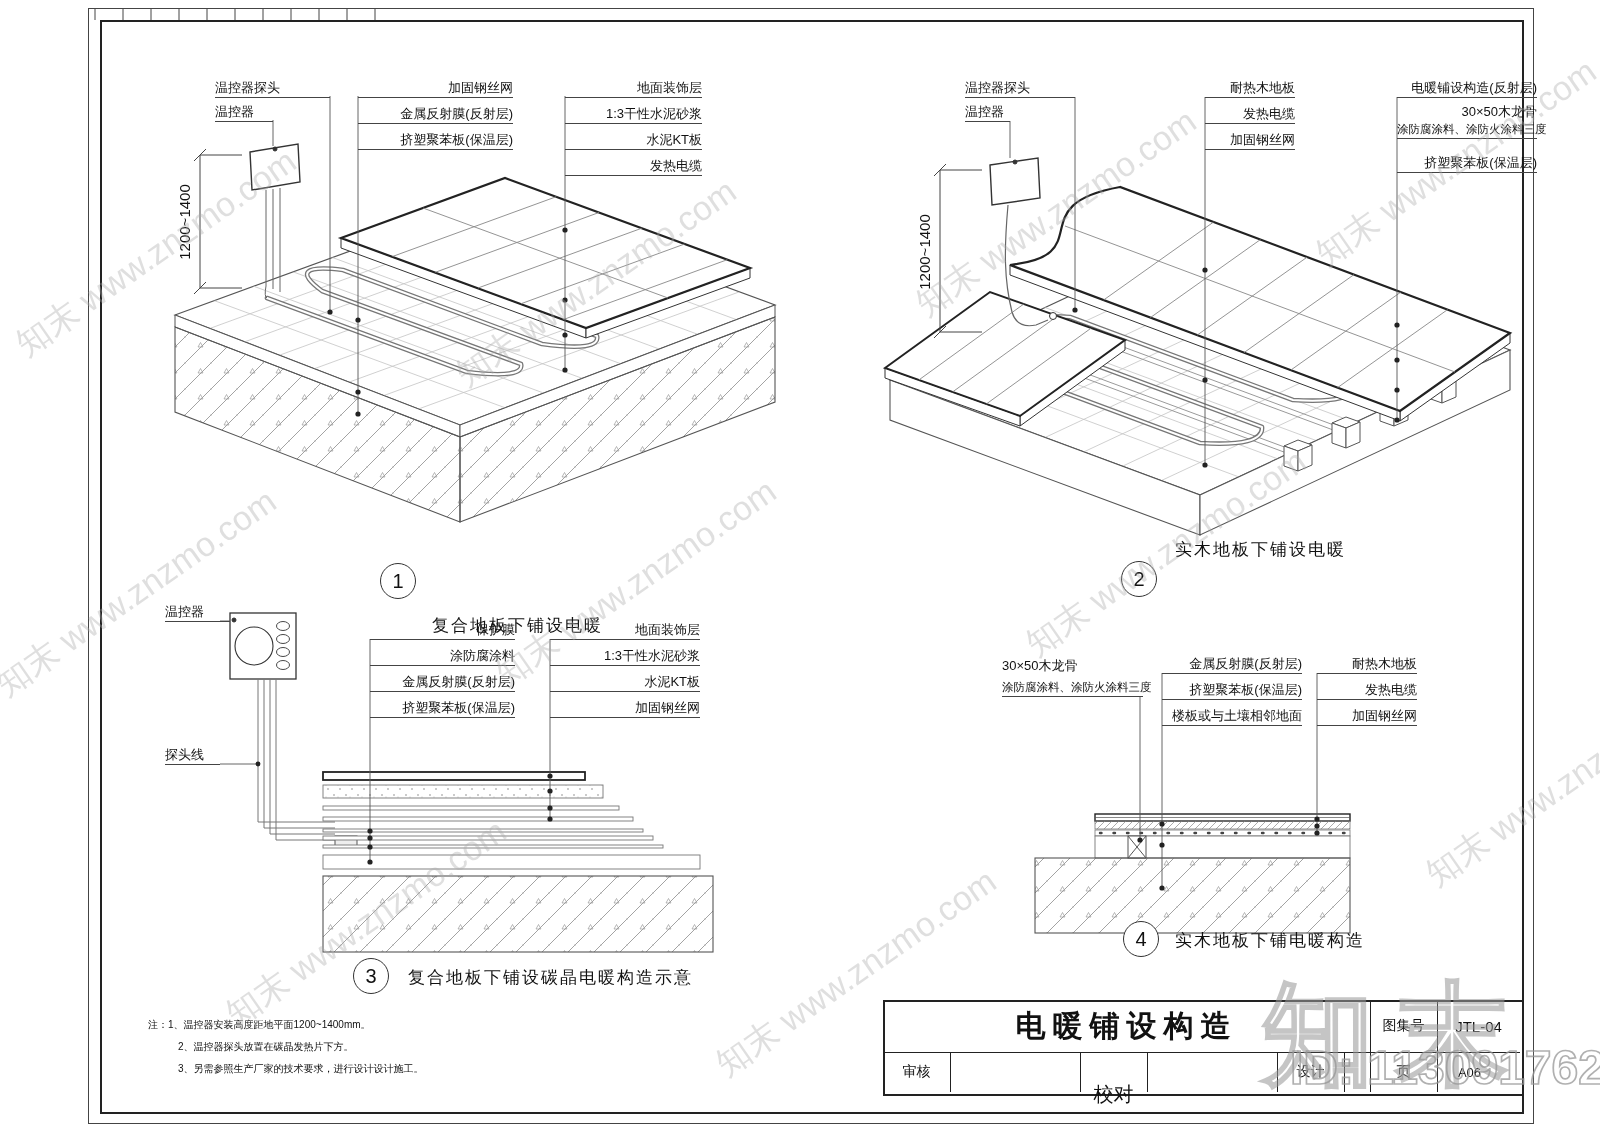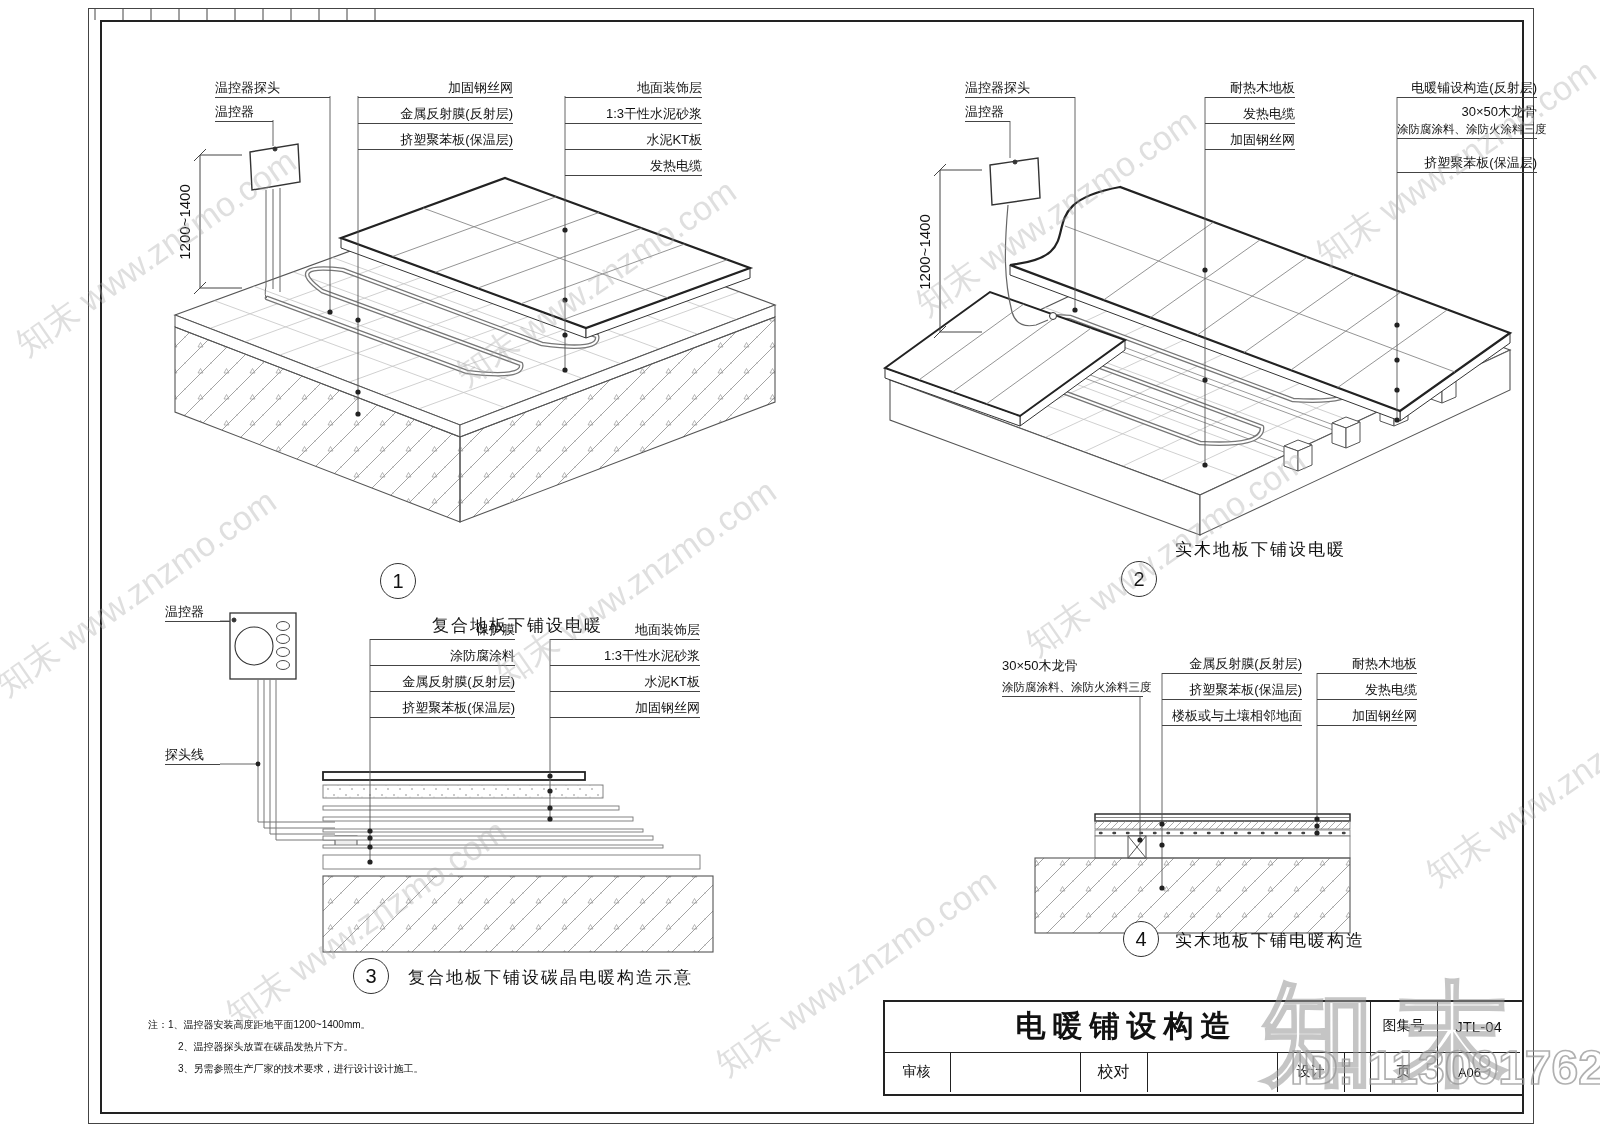--- a/index.html
+++ b/index.html
@@ -429,21 +429,21 @@
     <div class="tb-line" style="left:1437px;top:1000px;width:1px;height:92px;"></div>
     <div class="tb-line" style="left:950px;top:1052px;width:1px;height:40px;"></div>
     <div class="tb-line" style="left:1080px;top:1052px;width:1px;height:40px;"></div>
     <div class="tb-line" style="left:1147px;top:1052px;width:1px;height:40px;"></div>
     <div class="tb-line" style="left:1277px;top:1052px;width:1px;height:40px;"></div>
     <div class="tb-line" style="left:1344px;top:1052px;width:1px;height:40px;"></div>
     <div class="tb-cell" style="left:883px;top:1000px;width:487px;height:52px;font-size:30px;letter-spacing:7px;font-weight:bold;">电暖铺设构造</div>
     <div class="tb-cell" style="left:1370px;top:1000px;width:67px;height:52px;font-size:14px;">图集号</div>
     <div class="tb-cell" style="left:1437px;top:1000px;width:83px;height:52px;font-size:15px;">JTL-04</div>
     <div class="tb-cell" style="left:883px;top:1052px;width:67px;height:40px;font-size:14px;">审核</div>
-    <div class="tb-cell" style="left:1080px;top:1052px;width:67px;height:40px;font-size:16px;">校对</div>
+    <div class="tb-cell" style="left:1080px;top:1074px;width:67px;height:40px;font-size:20px;">校对</div>
     <div class="tb-cell" style="left:1277px;top:1052px;width:67px;height:40px;font-size:14px;">设计</div>
     <div class="tb-cell" style="left:1370px;top:1052px;width:67px;height:40px;font-size:14px;">页</div>
     <div class="tb-cell" style="left:1428px;top:1052px;width:83px;height:40px;font-size:13px;">A06</div>
   </div>
 
   <div class="wm" style="left:-10px;top:230px;">知末 www.znzmo.com</div>
   <div class="wm" style="left:430px;top:260px;">知末 www.znzmo.com</div>
   <div class="wm" style="left:890px;top:190px;">知末 www.znzmo.com</div>
   <div class="wm" style="left:1290px;top:140px;">知末 www.znzmo.com</div>
   <div class="wm" style="left:-30px;top:570px;">知末 www.znzmo.com</div>

